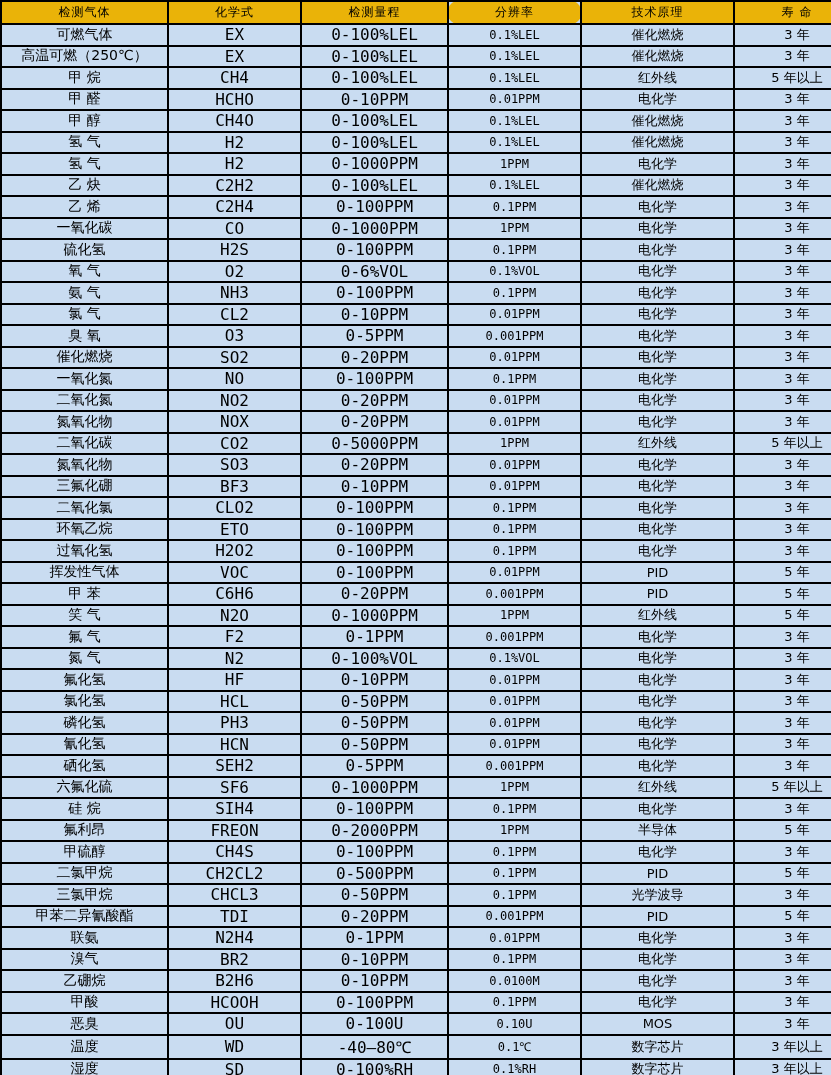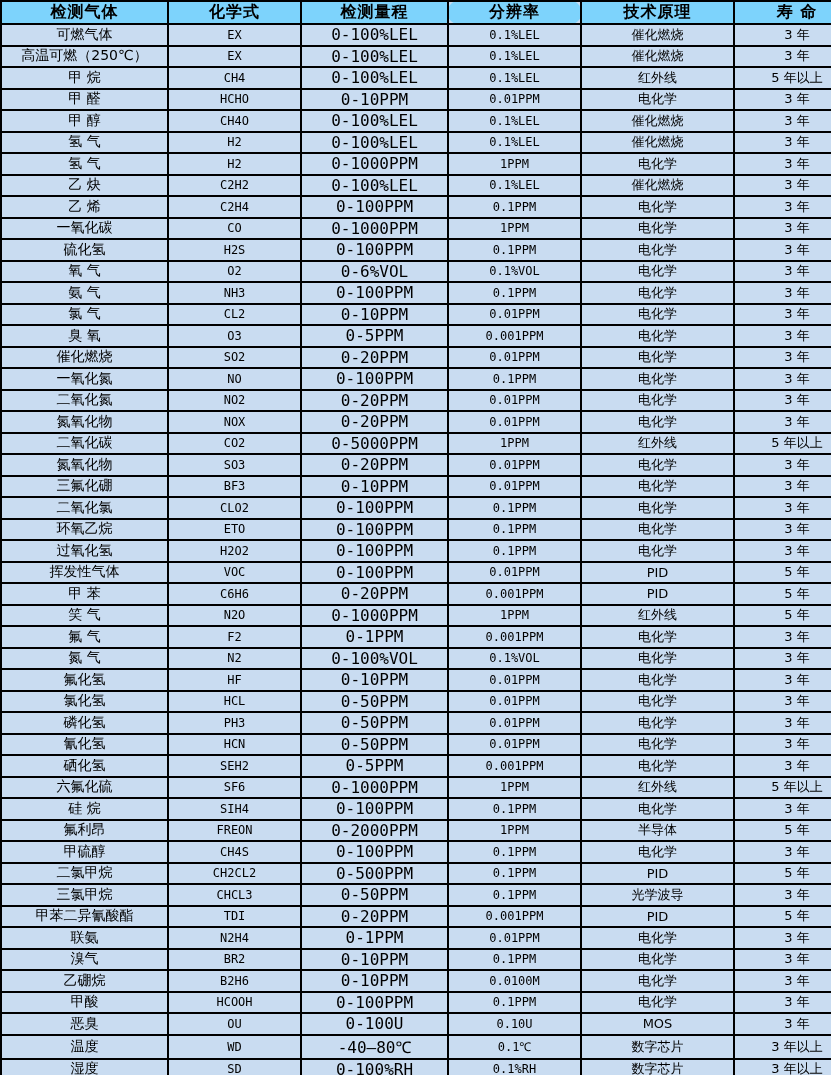--- a/index.html
+++ b/index.html
@@ -18,32 +18,32 @@
   .spec-table th, .spec-table td {
     border: 2px solid #000000;
     padding: 0 2px;
     text-align: center;
     vertical-align: middle;
     color: #000000;
     overflow: hidden;
     white-space: nowrap;
   }
   .spec-table thead th {
-    background: #7dd3fc;
-    font-size: 16px;
-    font-weight: bold;
+    background: #eab308;
+    font-size: 12px;
+    font-weight: normal;
     letter-spacing: 1px;
     height: 21px;
   }
   .spec-table tbody td {
     background: #C9DCF1;
     height: 19.5px;
   }
   .c-gas  { width: 161px; font-size: 14px; }
-  .c-formula { width: 127px; font-size: 12px; font-family: "DejaVu Sans Mono", "Liberation Mono", monospace; }
+  .c-formula { width: 127px; font-size: 16px; font-family: "DejaVu Sans Mono", "Liberation Mono", monospace; }
   .c-range   { width: 141px; font-size: 16px; font-family: "DejaVu Sans Mono", "Liberation Mono", monospace; }
   .c-resolution { width: 127px; font-size: 12px; font-family: "DejaVu Sans Mono", "Liberation Mono", monospace; border-radius: 10px; }
   .c-tech { width: 147px; font-size: 13px; }
   .c-life { width: 120px; font-size: 13px; }
 </style>
 </head>
 <body>
 
 <table class="spec-table">
   <thead>

